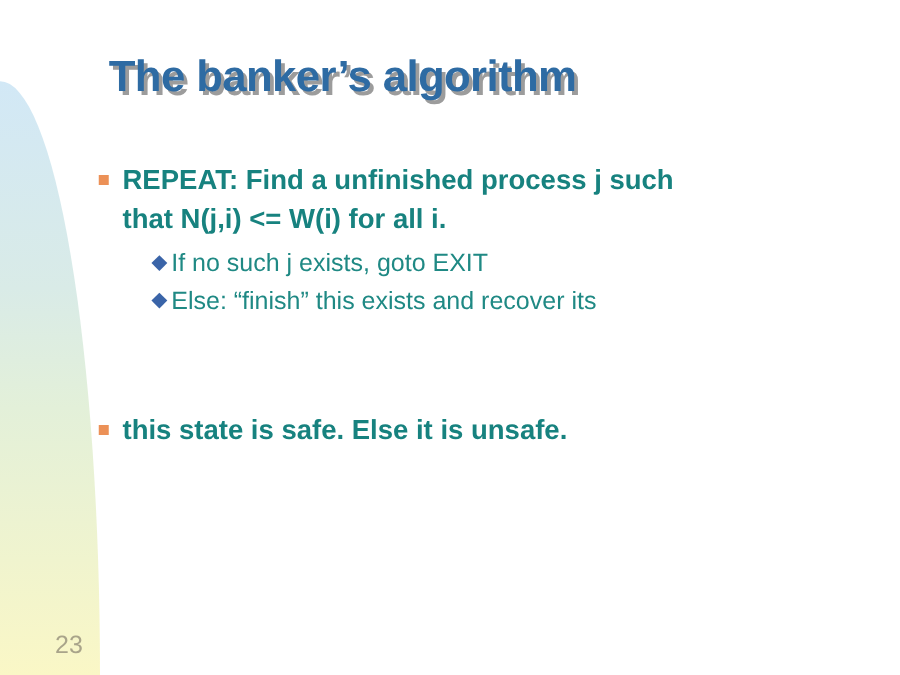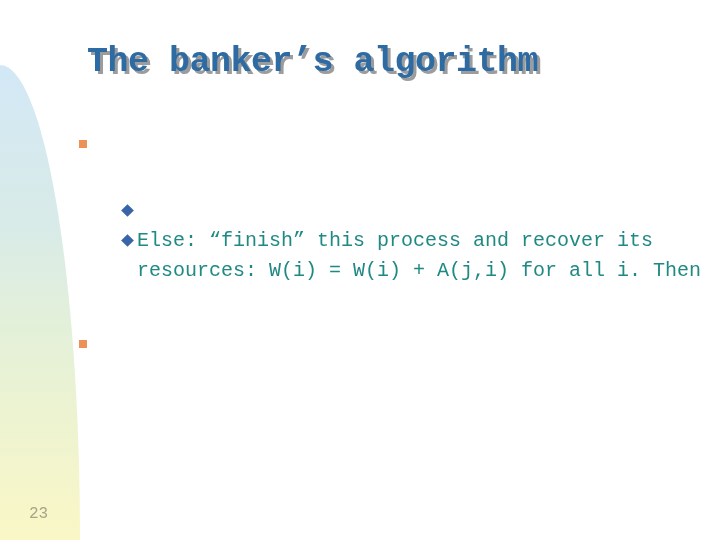--- a/index.html
+++ b/index.html
@@ -7,21 +7,20 @@
     width: 720px; height: 540px;
     background: #ffffff;
     font-family: "Liberation Sans", sans-serif;
     overflow: hidden;
   }
   .slide {
     position: relative;
     width: 720px; height: 540px;
     background: #ffffff;
     overflow: hidden;
-    font-family: Liberation Mono, monospace;
   }
   .side-decoration {
     position: absolute;
     left: 0; top: 0;
     width: 90px; height: 540px;
     display: block;
   }
   .gs0 { stop-color: var(--side-gradient-0, #d2e8f6); }
   .gs1 { stop-color: var(--side-gradient-1, #d9ebe7); }
   .gs2 { stop-color: var(--side-gradient-2, #e3f0d9); }
@@ -62,22 +61,22 @@
   }
   .diamond {
     position: absolute;
     left: 123px;
     width: 9px; height: 9px;
     background: var(--diamond-blue, #3a64a8);
     transform: rotate(45deg);
   }
   .page-number {
     position: absolute;
-    left: 29px; top: 505px;
-    font-size: 16px;
+    left: 44px; top: 505px;
+    font-size: 20px;
     color: var(--page-gray, #a9a48a);
   }
 </style>
 </head>
 <body>
 
 <div class="slide">
 
   <svg class="side-decoration" width="90" height="540" viewBox="0 0 90 540" aria-hidden="true">
     <defs>
@@ -87,28 +86,35 @@
         <stop offset="0.55" class="gs2"></stop>
         <stop offset="1" class="gs3"></stop>
       </linearGradient>
     </defs>
     <ellipse cx="0" cy="540" rx="80" ry="475" fill="url(#sideGrad)"></ellipse>
   </svg>
 
   <h1 class="slide-title">The banker’s algorithm</h1>
 
   <span class="sq" style="top:140px"></span>
+  <div class="txt main" style="top:128px">
+    <div>REPEAT: Find a unfinished process j such</div>
+    <div>that N(j,i) &lt;= W(i) for all i.</div>
+  </div>
 
   <span class="diamond" style="top:206px"></span>
+  <div class="txt sub" style="top:196px">
+    <div>If no such j exists, goto EXIT</div>
+  </div>
 
   <span class="diamond" style="top:236px"></span>
   <div class="txt sub" style="top:226px">
-    <div>Else: “finish” this process and recover its</div>
-    <div>resources: W(i) = W(i) + A(j,i) for all i. Then</div>
+    <div>Else: “finish” this exists and recover its</div>
   </div>
 
   <span class="sq" style="top:340px"></span>
   <div class="txt main" style="top:328px">
+    <div>this state is safe. Else it is unsafe.</div>
   </div>
 
   <div class="page-number">23</div>
 
 </div>
 
 </body></html>

